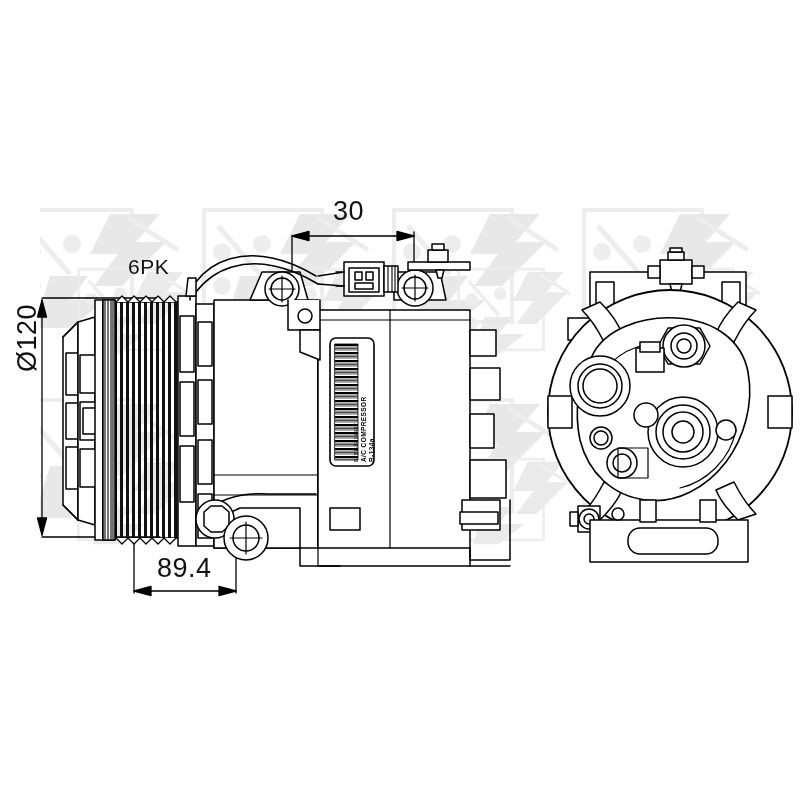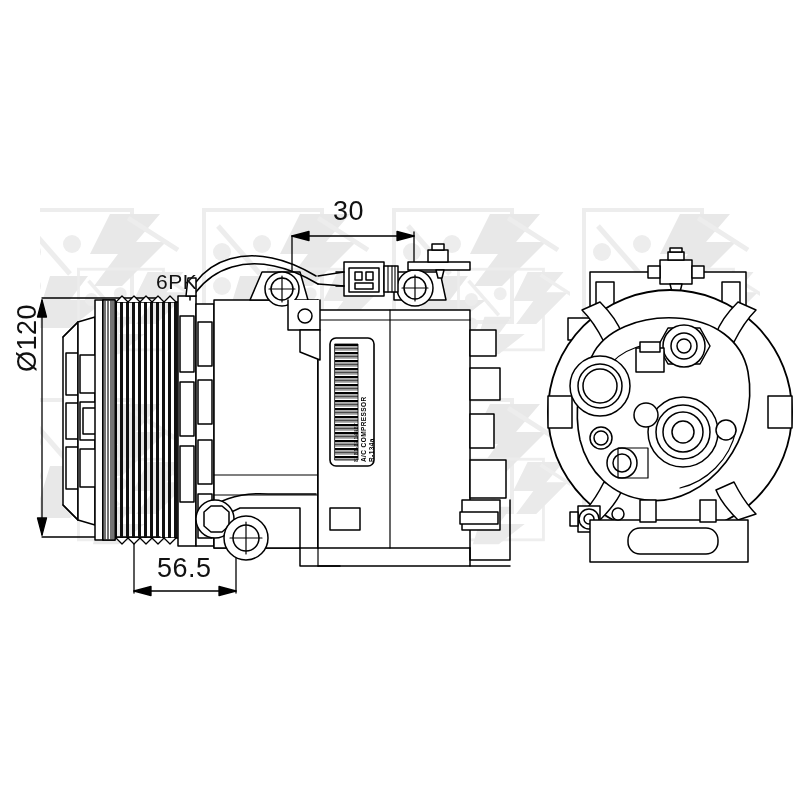--- a/index.html
+++ b/index.html
@@ -6,21 +6,21 @@
   body{width:800px;height:800px;overflow:hidden;font-family:"Liberation Sans",sans-serif;}
   #stage{position:relative;width:800px;height:800px;background:#ffffff;}
   #wm, #art{position:absolute;left:0;top:0;width:800px;height:800px;}
   #wm{z-index:1;}
   #art{z-index:2;}
   #labels{position:absolute;left:0;top:0;width:800px;height:800px;z-index:3;}
   .dimtext{position:absolute;font-family:"Liberation Sans",sans-serif;color:#111;letter-spacing:.5px;white-space:nowrap;}
   #dim-120{left:12px;top:372px;font-size:27px;transform:rotate(-90deg);transform-origin:left top;}
   #dim-70{left:333px;top:196px;font-size:27px;}
   #dim-565{left:157px;top:553px;font-size:27px;}
-  #lab-6pk{left:128px;top:270px;font-size:21px;margin-left:28px;}
+  #lab-6pk{left:128px;top:255px;font-size:21px;}
 </style>
 </head>
 <body>
 
 <div id="stage">
 
   <svg id="wm" viewBox="0 0 800 800">
     <defs>
       <g id="nrfglyph">
 
@@ -320,21 +320,21 @@
           <circle cx="618" cy="514" r="6" fill="#fff"></circle>
         </g>
       </g>
 
     </g>
   </svg>
 
   <div id="labels">
     <div class="dimtext" id="dim-120">Ø120</div>
     <div class="dimtext" id="dim-70">30</div>
-    <div class="dimtext" id="dim-565">56.5</div>
+    <div class="dimtext" id="dim-565">89.4</div>
     <div class="dimtext" id="lab-6pk">6PK</div>
 
     <div style="position:absolute;left:360px;top:462px;transform:rotate(-90deg);transform-origin:left top;
                 font-size:6.5px;font-weight:bold;letter-spacing:.4px;color:#000;white-space:nowrap;">A/C COMPRESSOR</div>
     <div style="position:absolute;left:368px;top:462px;transform:rotate(-90deg);transform-origin:left top;
                 font-size:6.5px;font-weight:bold;letter-spacing:.4px;color:#000;white-space:nowrap;">R-134a</div>
     <div style="position:absolute;left:353px;top:462px;transform:rotate(-90deg);transform-origin:left top;
                 font-size:5px;letter-spacing:.6px;color:#000;white-space:nowrap;">8881-8814487</div>
   </div>
 

